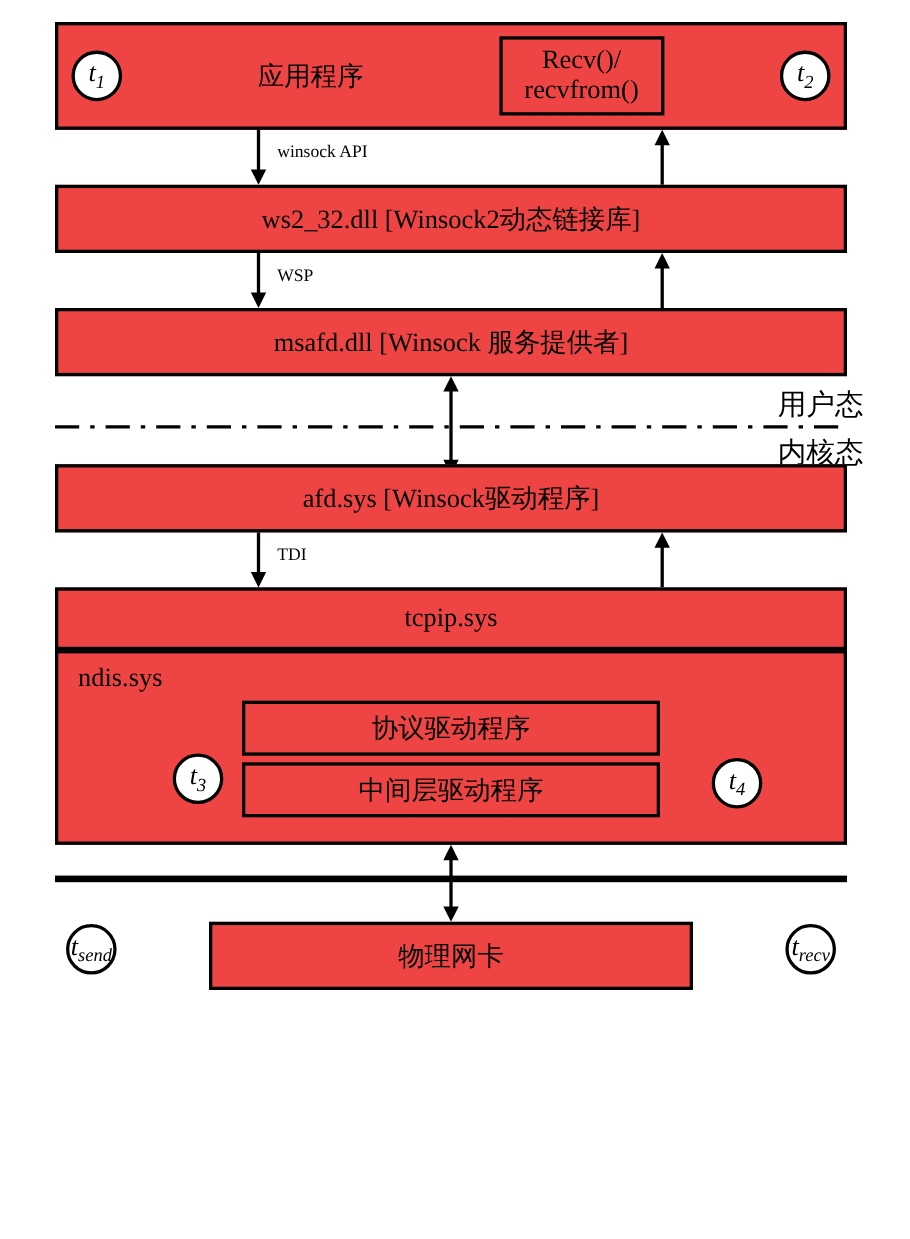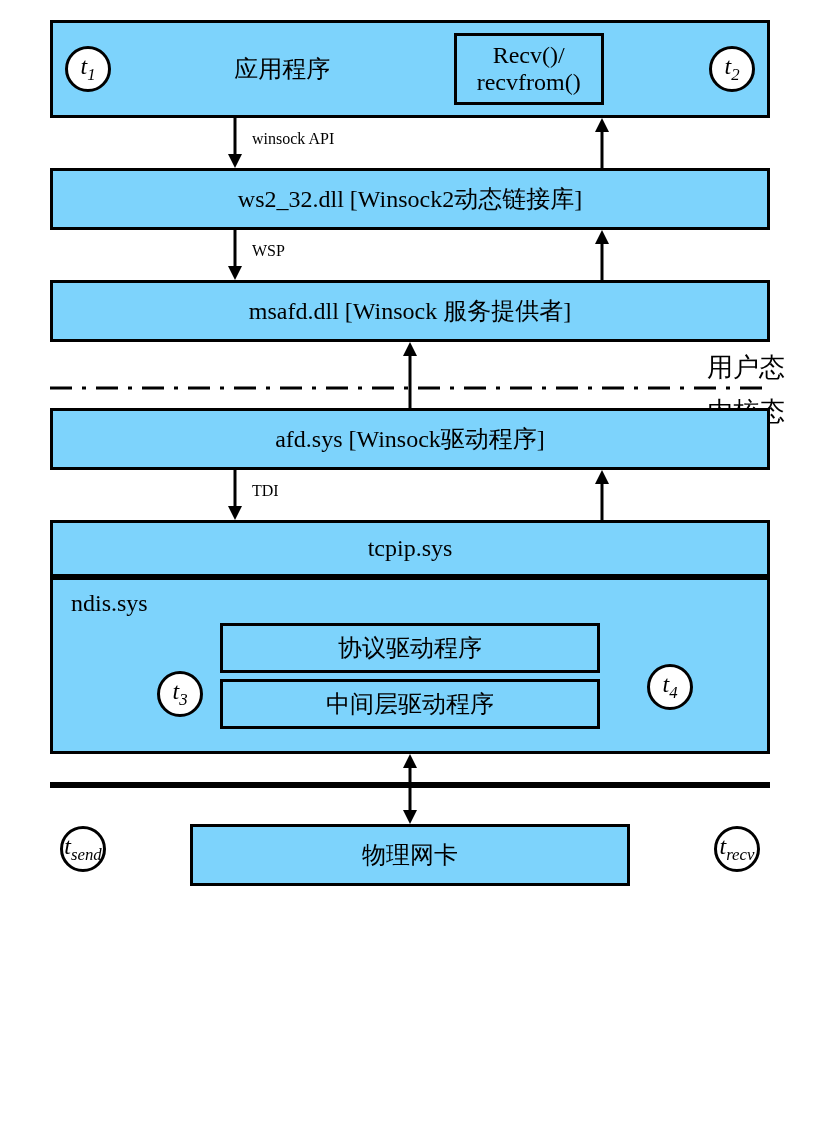--- a/index.html
+++ b/index.html
@@ -10,21 +10,21 @@
     font-size: 24px;
     background: #fff;
     width: 827px;
   }
   .diagram {
     position: relative;
     width: 787px;
   }
   .box {
     border: 3px solid #000;
-    background: #7dd3fc;
+    background: #ef4444;
     text-align: center;
     position: relative;
   }
   .box-layer {
     width: 720px;
     margin-left: 30px;
   }
   .inner-box {
     border: 3px solid #000;
     display: inline-block;
@@ -116,21 +116,21 @@
     </svg>
     <div class="arrow-label" style="left:202px; top:12px;">WSP</div>
     <svg class="connector" style="left:542px; top:0;" width="20" height="50">
       <line x1="10" y1="50" x2="10" y2="12" stroke="#000" stroke-width="3"></line>
       <polygon points="10,0 3,14 17,14" fill="#000"></polygon>
     </svg>
   </div>
 
   <div class="box box-layer" style="padding:12px 0;">msafd.dll [Winsock 服务提供者]</div>
 
-  <div class="arrow-container" style="height:66px;">
+  <div class="arrow-container" style="height:80px;">
     <svg class="connector" style="left:350px; top:0;" width="20" height="90">
       <line x1="10" y1="12" x2="10" y2="78" stroke="#000" stroke-width="3"></line>
       <polygon points="10,0 3,14 17,14" fill="#000"></polygon>
       <polygon points="10,90 3,76 17,76" fill="#000"></polygon>
     </svg>
 
     <svg class="connector" style="left:0; top:44px;" width="720" height="4">
       <line x1="0" y1="2" x2="720" y2="2" stroke="#000" stroke-width="3" stroke-dasharray="22,10,4,10"></line>
     </svg>
     <div class="mode-label" style="top:8px;">用户态</div>
@@ -153,21 +153,21 @@
 
   <div class="box box-layer" style="padding:12px 0;">tcpip.sys</div>
 
 
   <div class="box box-layer" style="padding:10px 14px 16px 14px; text-align:left; position:relative;">
     <div style="margin-bottom:1px; padding-left:4px;">ndis.sys</div>
     <div style="position:relative;">
       <div class="circle" style="left:90px; top:48px;">
         <span><i>t</i><sub>3</sub></span>
       </div>
-      <div class="circle" style="right:60px; top:41px;">
+      <div class="circle" style="right:60px; top:52px;">
         <span><i>t</i><sub>4</sub></span>
       </div>
       <div class="box ndis-inner">协议驱动程序</div>
       <div class="box ndis-inner">中间层驱动程序</div>
     </div>
   </div>
 
   <div style="position:relative; width:720px; margin-left:30px; height:70px;">
     <svg class="connector" style="left:350px; top:0;" width="20" height="70">
       <line x1="10" y1="12" x2="10" y2="58" stroke="#000" stroke-width="3"></line>

